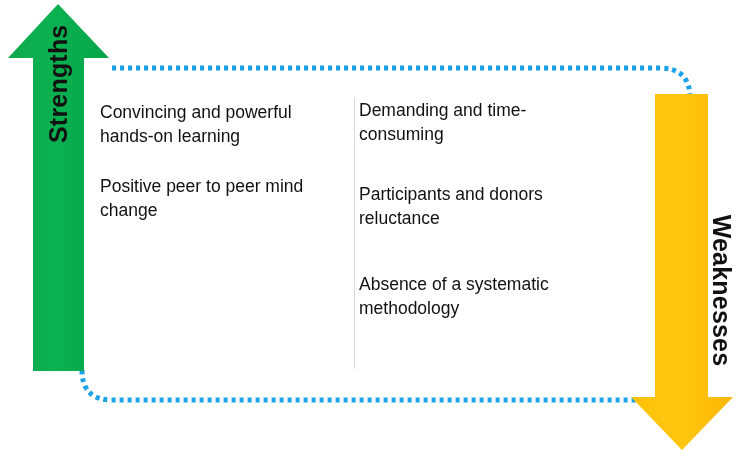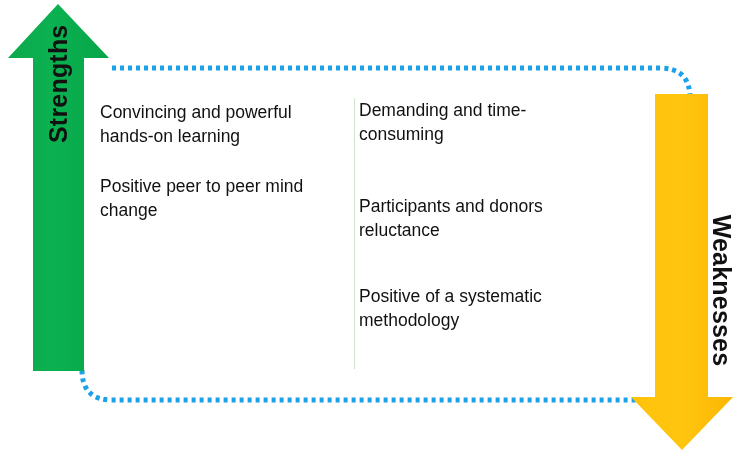--- a/index.html
+++ b/index.html
@@ -104,21 +104,21 @@
   .item {
     font-size: 17.5px;
     line-height: 24px;
     color: #111111;
     font-weight: 400;
   }
   .col-left  .item:nth-child(1) { margin-top: 8px;  }
   .col-left  .item:nth-child(2) { margin-top: 26px; }
   .col-left  .item:nth-child(3) { margin-top: 14px; }
   .col-right .item:nth-child(1) { margin-top: 6px;  }
-  .col-right .item:nth-child(2) { margin-top: 48px; }
+  .col-right .item:nth-child(2) { margin-top: 36px; }
   .col-right .item:nth-child(3) { margin-top: 42px; }
 </style>
 </head>
 <body>
 
 <div id="canvas">
 
   <svg class="connector" viewBox="0 0 741 466" xmlns="http://www.w3.org/2000/svg">
     <path d="M 112 68 L 660 68 Q 690 68 690 98" fill="none" stroke="#1BA1E8" stroke-width="5" stroke-linecap="butt" stroke-dasharray="4 4"></path>
     <path d="M 82 370 Q 82 400 112 400 L 640 400" fill="none" stroke="#1BA1E8" stroke-width="5" stroke-linecap="butt" stroke-dasharray="4 4"></path>
@@ -153,18 +153,18 @@
     <div class="divider"></div>
 
     <div class="col col-left">
       <div class="item">Convincing and powerful hands-on learning</div>
       <div class="item">Positive peer to peer mind change</div>
     </div>
 
     <div class="col col-right">
       <div class="item">Demanding and time-consuming</div>
       <div class="item">Participants and donors reluctance</div>
-      <div class="item">Positive of a systematic methodology</div>
+      <div class="item">Absence of a systematic methodology</div>
     </div>
 
   </div>
 
 </div>
 
 </body></html>

